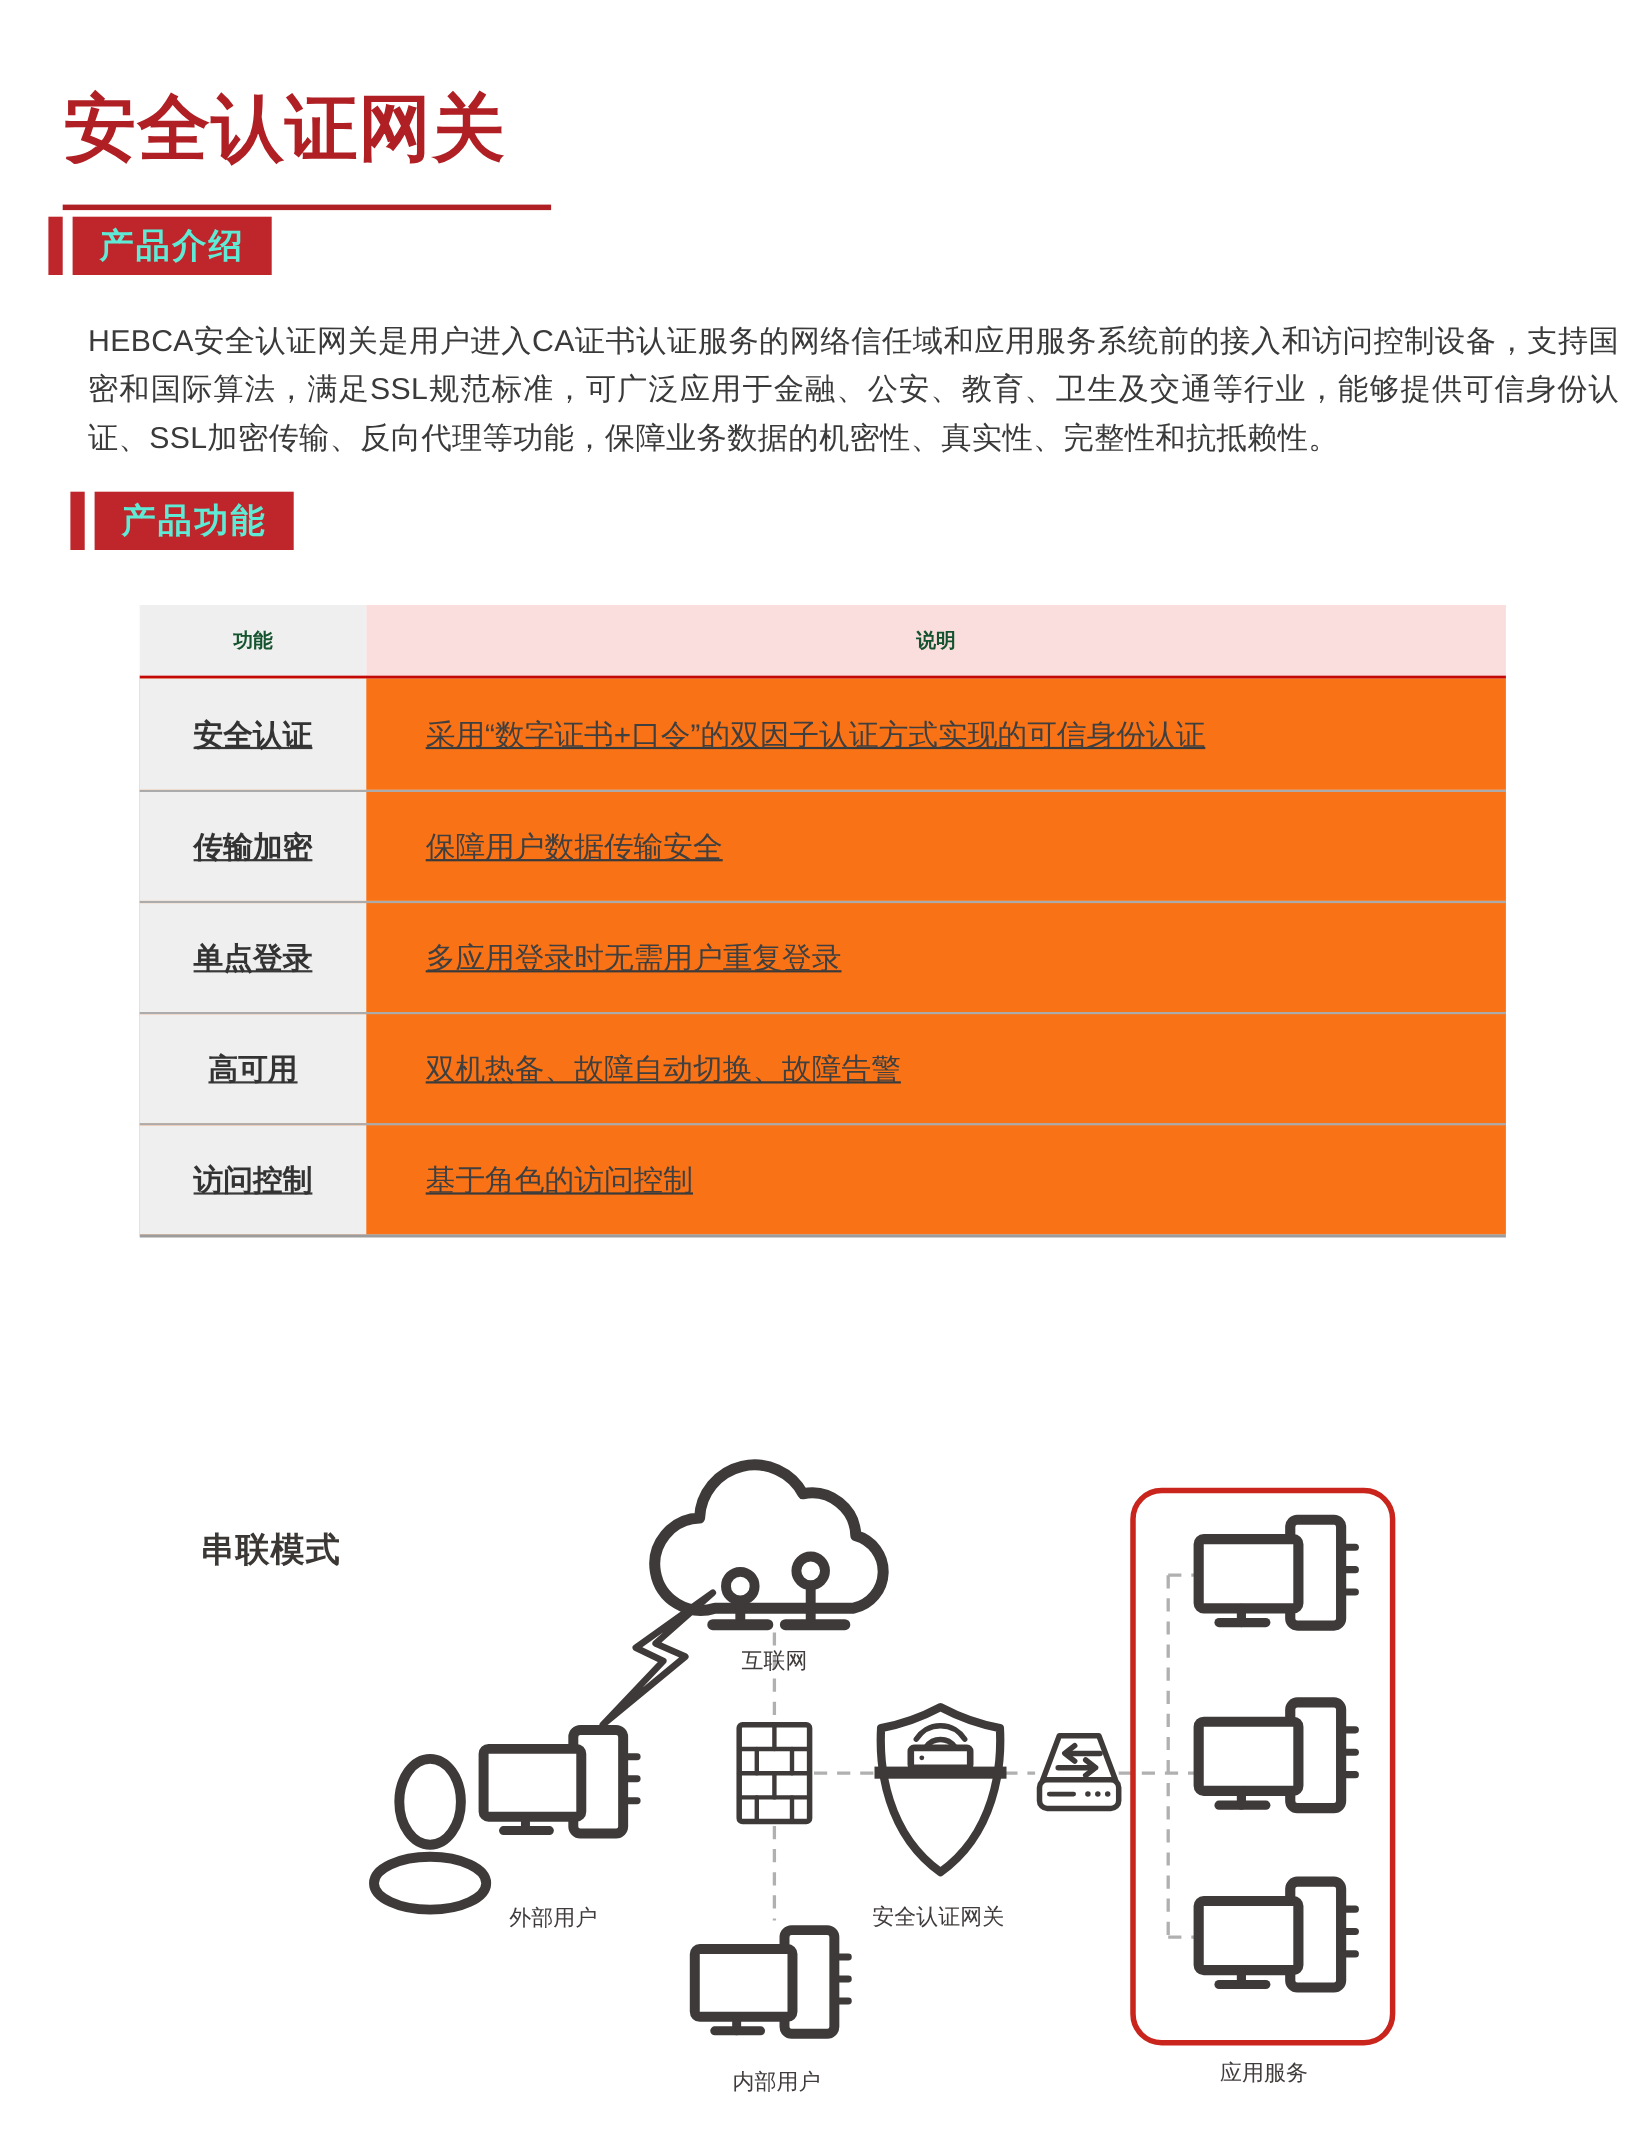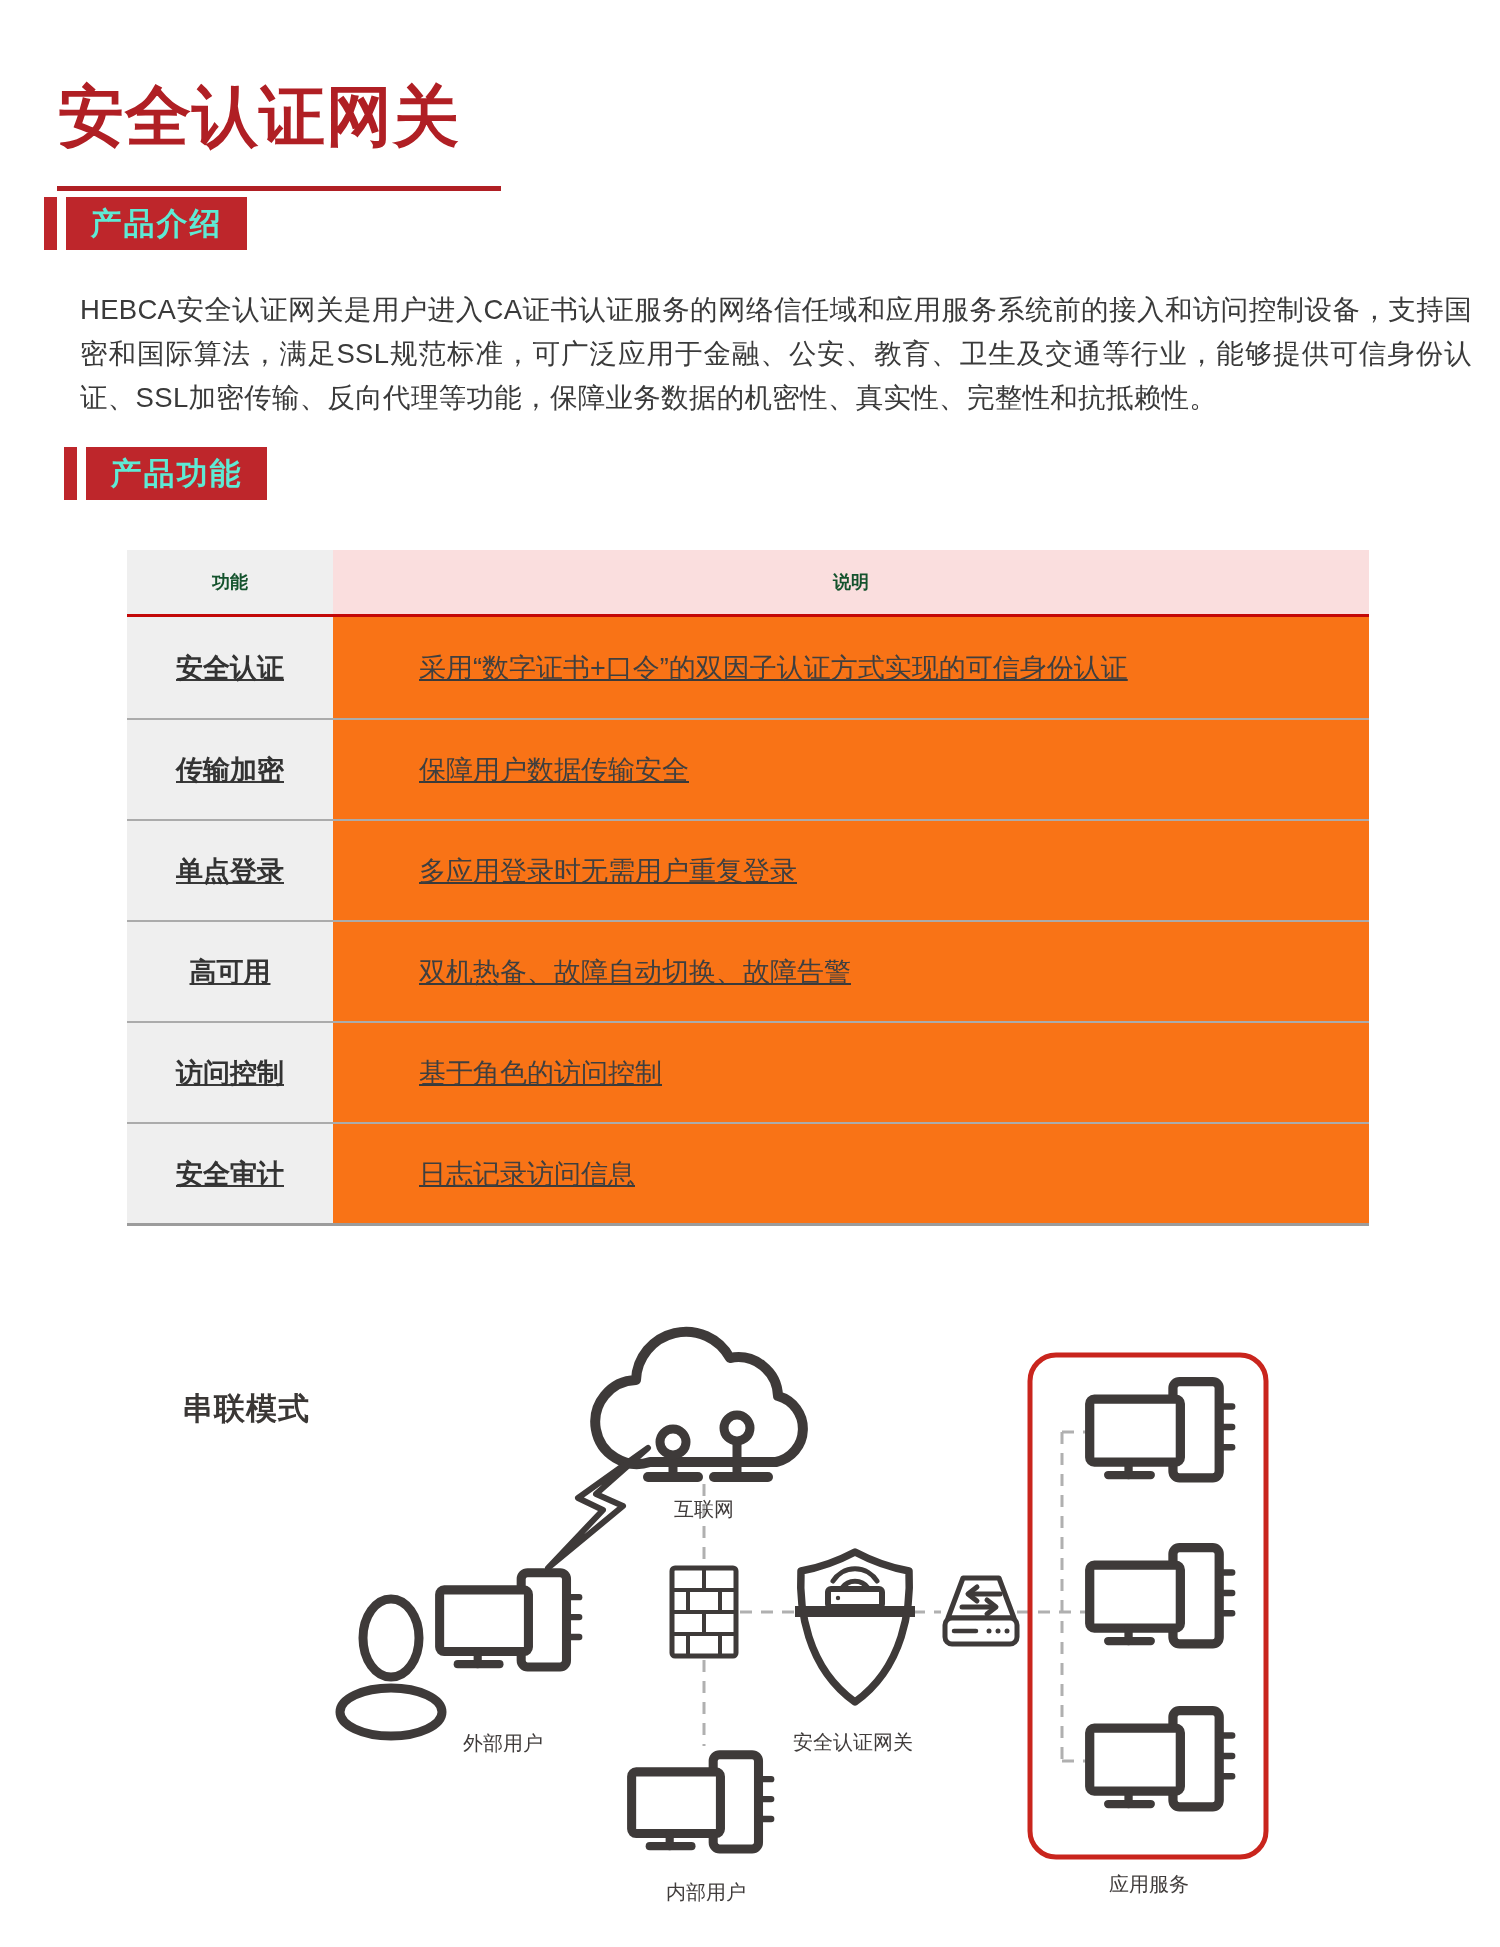--- a/index.html
+++ b/index.html
@@ -34,21 +34,21 @@
   .t-head{display:flex;height:64px;}
   .t-col1{width:206px;flex:0 0 206px;background:var(--table-col-gray);display:flex;align-items:center;justify-content:center;}
   .t-col2{flex:1;display:flex;align-items:center;}
   .t-hcell{font-size:18px;font-weight:700;color:#14532d;}
   .t-head .t-col2{background:var(--table-header-pink);justify-content:center;}
   .t-rule{height:3px;background:var(--table-rule-red);}
   .t-row{display:flex;height:101px;background:#f97316;text-decoration:underline;}
   .t-row + .t-row{border-top:2px solid var(--row-divider-gray);}
   .t-body{border-bottom:3px solid var(--table-bottom-gray);}
   .t-row .t-col1{font-size:27px;font-weight:700;color:#333;}
-  .t-row .t-col2{padding-left:86px;font-size:27px;color:#3F3F3F;}
+  .t-row .t-col2{padding-left:54px;font-size:27px;color:#3F3F3F;}
 
   
   .diagram{position:absolute;left:0;top:1300px;width:1500px;height:647px;}
   .mode-label{position:absolute;left:182px;top:1388px;font-size:31px;font-weight:700;color:#3A3735;letter-spacing:1px;}
   .diag-label{position:absolute;width:180px;text-align:center;font-size:20px;color:#403C3B;}
   .lbl-internet{left:614px;top:1496px;}
   .lbl-external{left:413px;top:1730px;}
   .lbl-gateway{left:733px;top:1729px;width:240px;}
   .lbl-internal{left:616px;top:1879px;}
   .lbl-appsvc{left:1059px;top:1871px;}
@@ -98,24 +98,20 @@
         <div class="t-col1">单点登录</div>
         <div class="t-col2">多应用登录时无需用户重复登录</div>
       </div>
       <div class="t-row">
         <div class="t-col1">高可用</div>
         <div class="t-col2">双机热备、故障自动切换、故障告警</div>
       </div>
       <div class="t-row">
         <div class="t-col1">访问控制</div>
         <div class="t-col2">基于角色的访问控制</div>
-      </div>
-      <div class="t-row">
-        <div class="t-col1">安全审计</div>
-        <div class="t-col2">日志记录访问信息</div>
       </div>
     </div>
   </div>
 
   <div class="mode-label">串联模式</div>
 
   <svg class="diagram" viewBox="0 0 1500 647" xmlns="http://www.w3.org/2000/svg">
     <defs>
       <symbol id="pc" viewBox="0 0 160 120" overflow="visible">
         <rect x="94" y="5" width="50" height="104" rx="7" class="stf" stroke-width="10"></rect>

